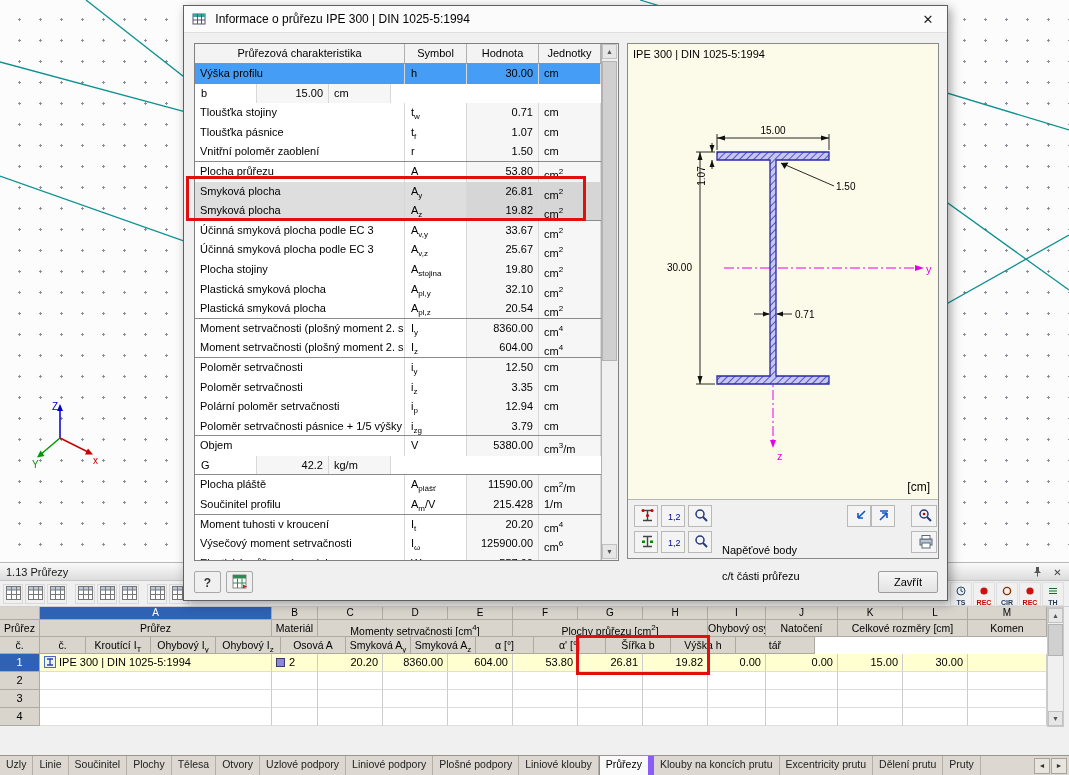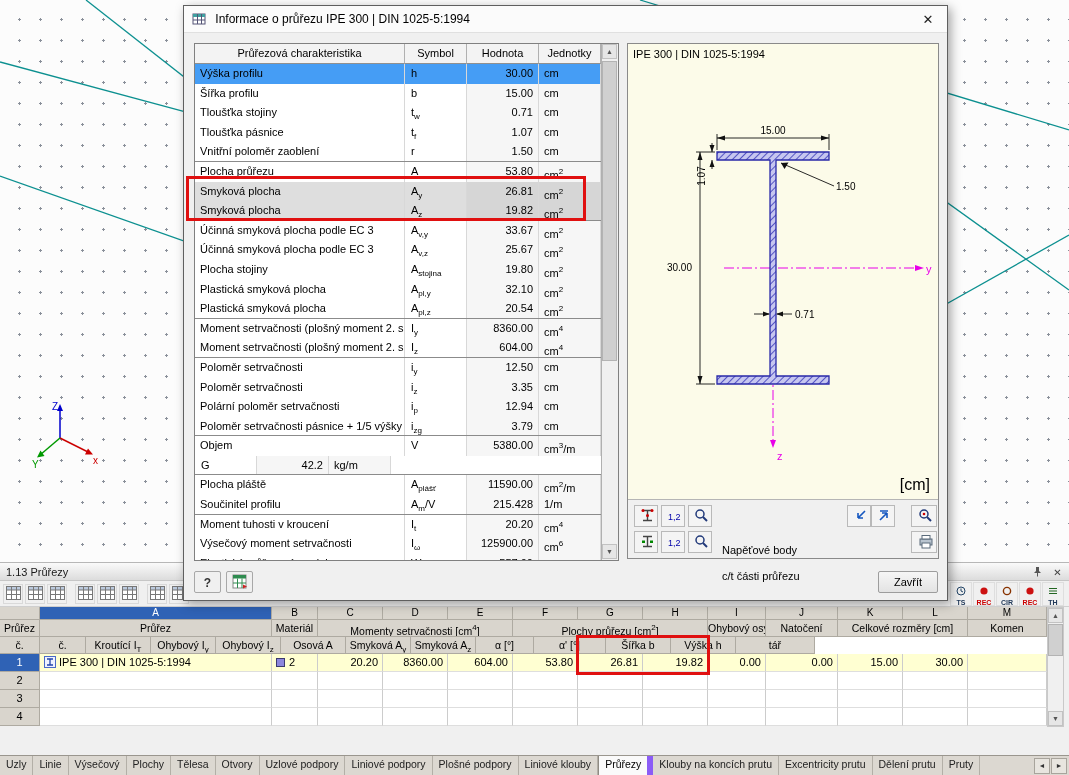--- a/index.html
+++ b/index.html
@@ -73,21 +73,21 @@
   .c2 { width:62px; padding-left:6px; }
   .c3 { width:72px; text-align:right; padding-right:5px; background:rgba(0,0,0,.035); }
   .c4 { width:62px; padding-left:5px; background:rgba(0,0,0,.035); }
   .d-row.sel .c3, .d-row.sel .c4 { background:transparent; }
   sub { font-size:8px; } sup { font-size:8px; }
   .dt-scroll { position:absolute; left:406px; top:0; width:17px; height:516px; background:#f0f0f0; border-left:1px solid #b0b0b0; }
 
   .gpanel { position:absolute; left:443px; top:37px; width:312px; height:516px; border:1px solid #8a8a8a; background:#f0f0f0; }
   .gdraw { position:absolute; left:0; top:0; width:310px; height:455px; background:#fcfbe9; overflow:hidden; }
   .gtitle { position:absolute; left:5px; top:4px; font-size:11px; }
-  .gcm { position:absolute; right:8px; bottom:5px; font-size:16px; }
+  .gcm { position:absolute; right:8px; bottom:5px; font-size:12px; }
   .gbtns { position:absolute; left:0; top:455px; width:310px; height:59px; background:#f0f0f0; border-top:1px solid #b5b5b5; }
   .g-btn { position:absolute; width:24px; height:22px; background:#f4f4f4; border:1px solid #b9b9b9; padding:2px 0 0 3px; }
   .g-lab { position:absolute; font-size:11px; line-height:22px;margin-top:34px; }
 
   .dlg-footer { position:absolute; left:0; top:560px; width:100%; height:36px; }
   .f-btn { position:absolute; width:27px; height:22px; background:#f0f0f0; border:1px solid #a8a8a8; border-radius:2px; font-size:12px; font-weight:bold; color:#333; padding-top:1px; text-align:center; }
   .win-btn { position:absolute; left:694px; top:5px; width:60px; height:22px; background:linear-gradient(#f6f6f6,#e3e3e3); border:1px solid #9d9d9d; border-radius:2px; font-size:11px; text-align:center; line-height:20px; }
 
   
   .hl { position:absolute; border:3px solid #e01010; z-index:100; pointer-events:none; }
@@ -331,21 +331,21 @@
   <div class="bt-vscroll">
     <button class="sb-btn" style="top:0;">▲</button>
     <div class="sb-thumb" style="top:16px;height:32px;"></div>
     <button class="sb-btn" style="bottom:0;">▼</button>
   </div>
 
   <div class="tabbar">
     <div class="tabs-wrap" id="tabbar-tabs">
         <div class="tab">Uzly</div>
         <div class="tab">Linie</div>
-        <div class="tab">Výsečový</div>
+        <div class="tab">Součinitel</div>
         <div class="tab">Plochy</div>
         <div class="tab">Tělesa</div>
         <div class="tab">Otvory</div>
         <div class="tab">Uzlové podpory</div>
         <div class="tab">Liniové podpory</div>
         <div class="tab">Plošné podpory</div>
         <div class="tab">Liniové klouby</div>
         <div class="tab active">Průřezy</div>
         <div class="tab">Klouby na koncích prutu</div>
         <div class="tab">Excentricity prutu</div>
@@ -381,21 +381,20 @@
         <div class="dt-hc" style="width:62px;">Jednotky</div>
       </div>
       <div class="dt-body" id="dt-rows">
           <div class="d-row sel">
             <div class="dc c1">Výška profilu</div>
             <div class="dc c2">h</div>
             <div class="dc c3">30.00</div>
             <div class="dc c4">cm</div>
           </div>
           <div class="d-row">
-            <div class="dc c1">Šířka profilu</div>
             <div class="dc c2">b</div>
             <div class="dc c3">15.00</div>
             <div class="dc c4">cm</div>
           </div>
           <div class="d-row">
             <div class="dc c1">Tloušťka stojiny</div>
             <div class="dc c2">t<sub>w</sub></div>
             <div class="dc c3">0.71</div>
             <div class="dc c4">cm</div>
           </div>

